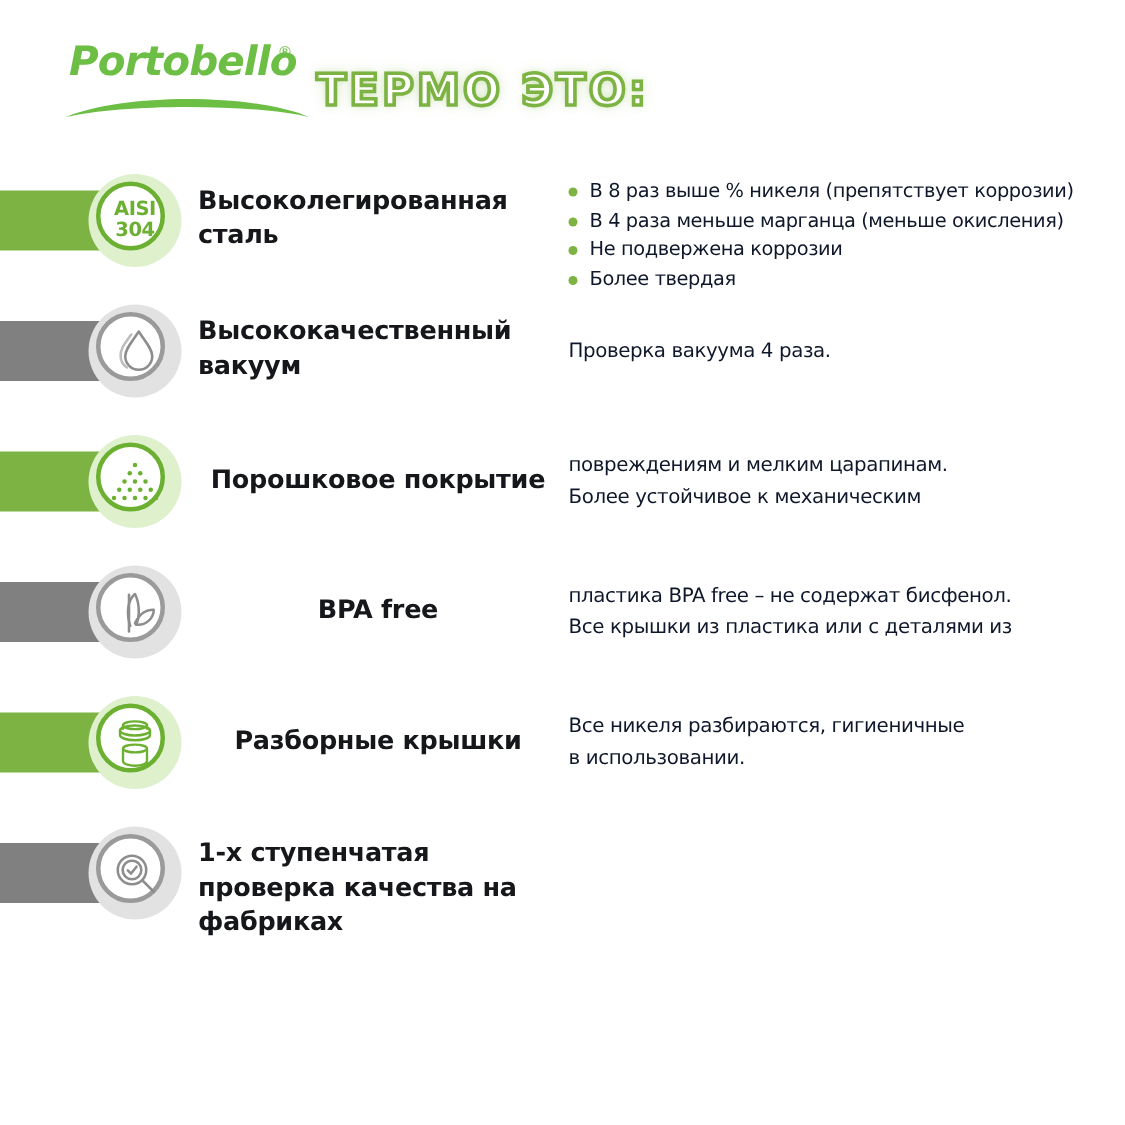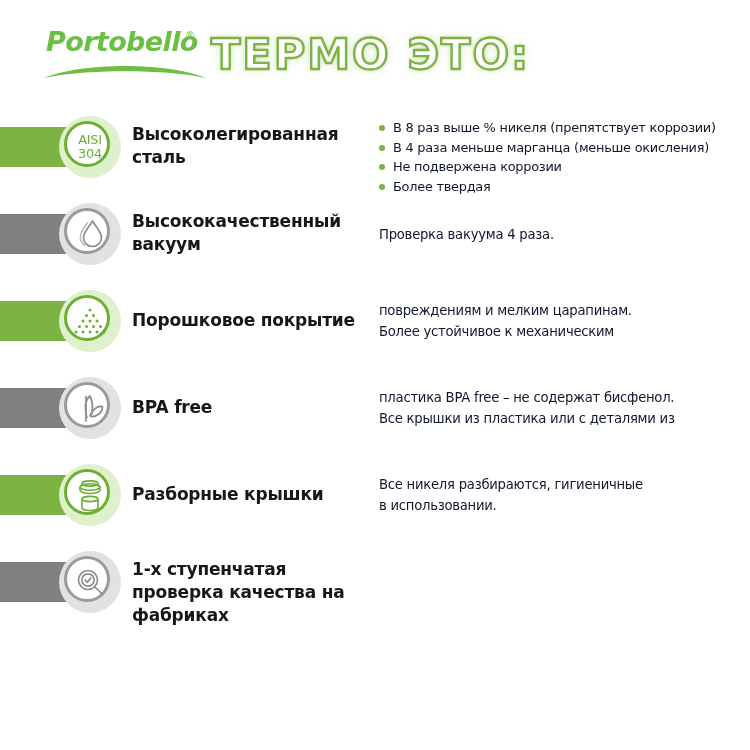--- a/index.html
+++ b/index.html
@@ -60,29 +60,30 @@
   #title-block {
     position: absolute;
     left: 211px;
     top: 22px;
     height: 64px;
     width: 330px;
   }
   #headline {
     font-family: "DejaVu Sans", sans-serif;
     font-weight: bold;
-    font-size: 43px;
+    font-size: 29px;
     letter-spacing: 2px;
     line-height: 64px;
     color: #ffffff;
     -webkit-text-stroke: 2.4px #7cb342;
     text-shadow:
        0 0 5px rgba(124,179,66,0.40),
        0 0 11px rgba(124,179,66,0.22);
     white-space: nowrap;
+    margin-top: 6px;
   }
 
   
   .row {
     position: absolute;
     left: 0;
     width: 750px;
     height: 86px;
   }
   .bar {
@@ -129,21 +130,21 @@
     position: absolute;
     left: 0;
     top: 0;
     width: 52px;
     height: 52px;
     display: flex;
     flex-direction: column;
     align-items: center;
     justify-content: center;
     font-family: "DejaVu Sans", sans-serif;
-    font-weight: normal;
+    font-weight: bold;
     font-size: 13px;
     line-height: 14px;
     color: #6cb032;
     letter-spacing: -0.3px;
   }
   .badge-icon {
     position: absolute;
     left: 0;
     top: 0;
     width: 52px;
@@ -155,21 +156,21 @@
     left: 132px;
     top: 0;
     width: 240px;
     font-family: "DejaVu Sans", sans-serif;
     font-weight: bold;
     font-size: 17px;
     line-height: 23px;
     color: #15171a;
     letter-spacing: -0.2px;
   }
-  .row-title.one-line { padding-top: 25px; }
+  .row-title.one-line { padding-top: 25px; text-align: center; }
   .row-title.two-line { padding-top: 13px; }
 
   .row-body {
     position: absolute;
     left: 379px;
     top: 0;
     width: 371px;
     font-family: "DejaVu Sans", sans-serif;
     font-size: 13.2px;
     line-height: 21px;

